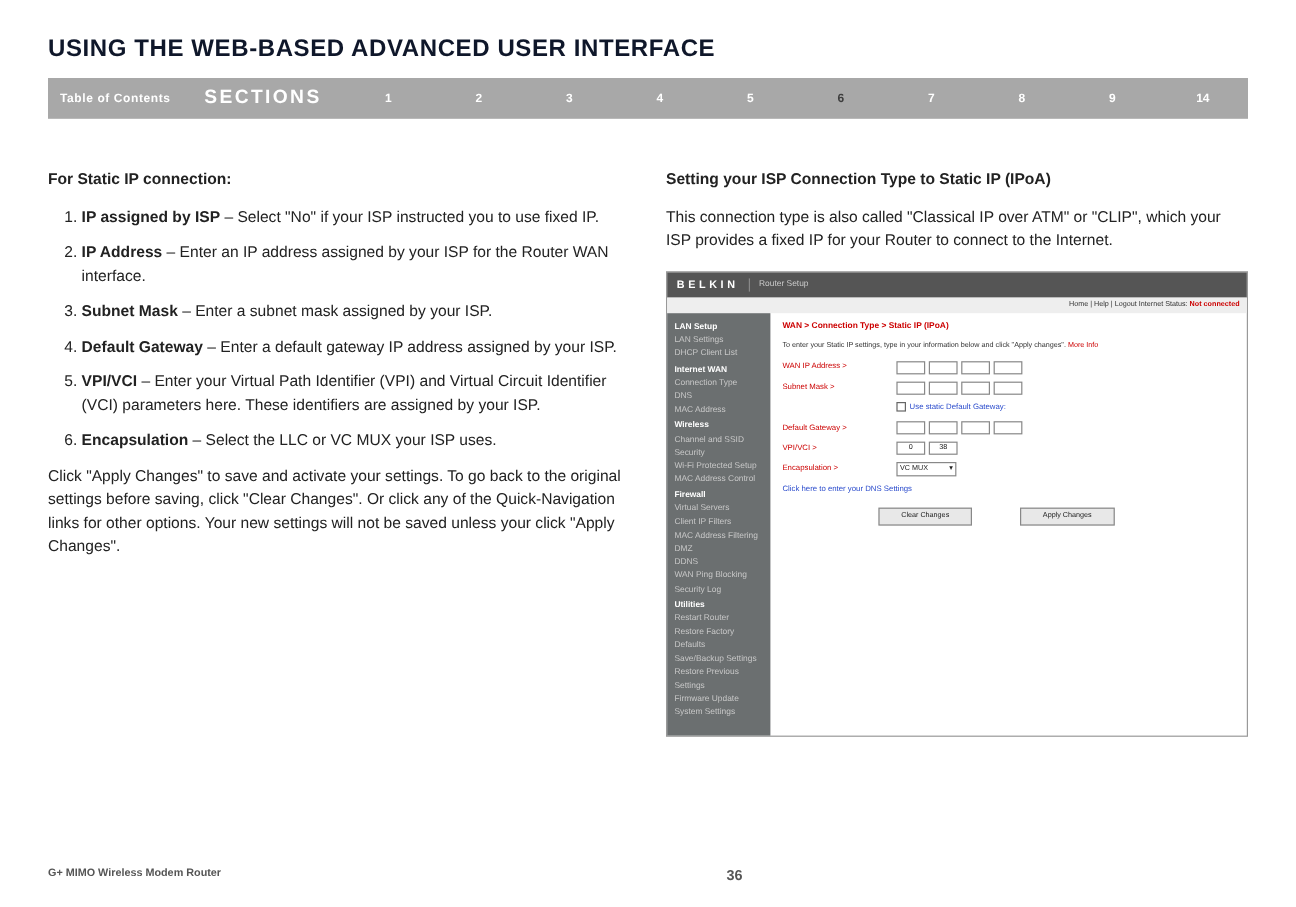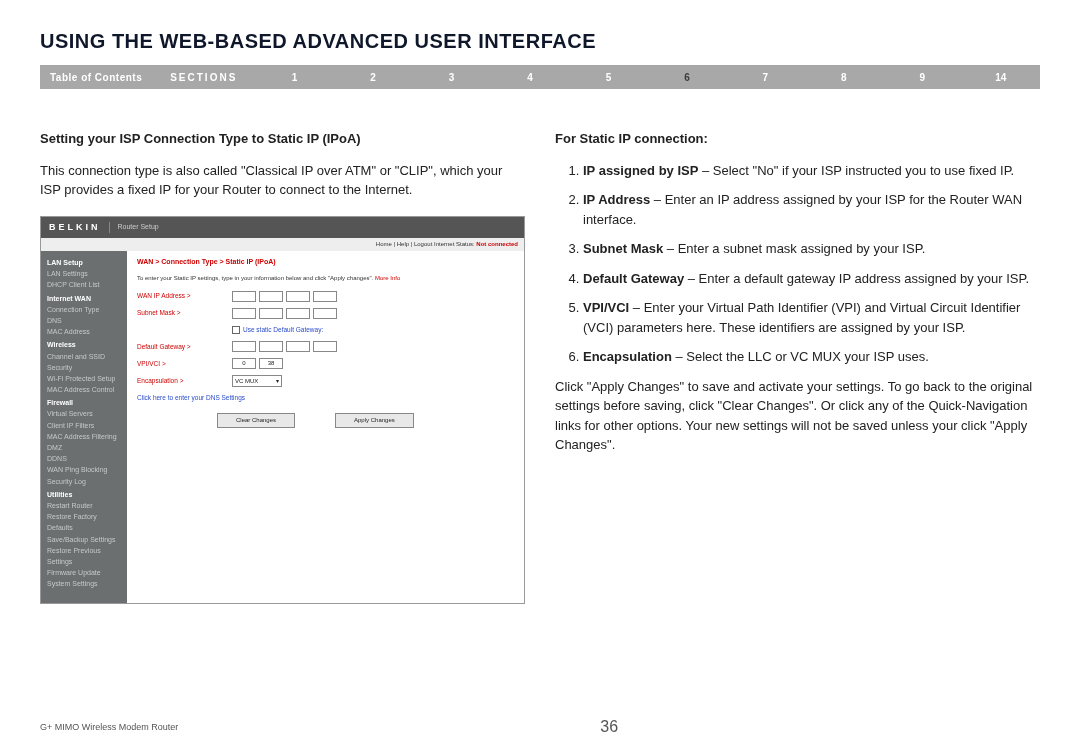--- a/index.html
+++ b/index.html
@@ -1,21 +1,21 @@
 <!DOCTYPE html>
 <html><head>
 <meta charset="utf-8">
 <style>
   * { box-sizing: border-box; margin: 0; padding: 0; }
   html, body { width: 1080px; height: 756px; font-family: Arial, Helvetica, sans-serif; color: #222; background: #fff; }
   .page { padding: 30px 40px 20px 40px; position: relative; height: 100%; }
   .title { font-size: 20px; font-weight: bold; letter-spacing: 0.5px; color: #0f172a; margin-bottom: 12px; }
-  .navbar { display: flex; align-items: center; background: #a8a8a8; height: 24px; font-size: 10px; color: #fff; }
+  .navbar { display: flex; align-items: center; background: #a8a8a8; height: 34px; font-size: 10px; color: #fff; }
   .nav-toc { padding: 0 10px; font-weight: bold; letter-spacing: 0.5px; }
-  .nav-sections { padding: 0 18px; font-weight: bold; letter-spacing: 2px; font-size: 10px; }
+  .nav-sections { padding: 0 18px; font-weight: bold; letter-spacing: 2px; font-size: 16px; }
   .nav-num { flex: 1; text-align: center; font-weight: bold; }
   .nav-num.active { color: #3d3d3d; }
   .columns { display: flex; gap: 30px; margin-top: 40px; }
   .col { width: 50%; font-size: 13px; line-height: 1.5; }
   .subhead { font-weight: bold; margin-bottom: 12px; font-size: 13px; }
   ol.steps { list-style: decimal; padding-left: 28px; }
   ol.steps li { margin-bottom: 10px; }
   ol.steps li .label { font-weight: bold; }
   .para { margin-top: 8px; }
   
@@ -38,22 +38,22 @@
   .rs-row .lbl.blue { color: #2a4bcc; }
   .ip4 { display: flex; gap: 3px; }
   .ip4 .oct { width: 24px; height: 11px; border: 1px solid #888; background: #fff; }
   .two-in { display:flex; gap:3px; }
   .two-in .oct { width:24px; height:11px; border:1px solid #888; background:#fff; font-size:6px; display:flex; align-items:center; justify-content:center; }
   .sel { width: 50px; height: 12px; border: 1px solid #888; background: #fff; font-size: 6px; display:flex; align-items:center; justify-content:space-between; padding:0 2px; }
   .chk { width:8px; height:8px; border:1px solid #666; display:inline-block; vertical-align:middle; margin-right:3px; }
   .rs-btns { display:flex; gap:40px; margin-top:10px; margin-left:80px; }
   .rs-btn { border:1px solid #888; background:#e8e8e8; font-size:6px; padding:2px 18px; }
   .dns-link { color:#2a4bcc; font-size:6.5px; margin-top:4px; display:block; }
-  .footer { position: absolute; bottom: 20px; left: 40px; right: 40px; display:flex; justify-content:space-between; font-size:9px; font-weight:normal; color:#555;align-items:center; }
-  .footer .pg { font-size: 16px; }
+  .footer { position: absolute; bottom: 20px; left: 40px; right: 40px; display:flex; justify-content:space-between; font-size:9px; font-weight:bold; color:#555; }
+  .footer .pg { font-size: 12px; }
 </style>
 </head>
 <body>
 
 <div class="page">
   <div class="title">USING THE WEB-BASED ADVANCED USER INTERFACE</div>
 
   <div class="navbar">
     <span class="nav-toc">Table of Contents</span>
     <span class="nav-sections">SECTIONS</span>
@@ -63,20 +63,33 @@
     <span class="nav-num">4</span>
     <span class="nav-num">5</span>
     <span class="nav-num active">6</span>
     <span class="nav-num">7</span>
     <span class="nav-num">8</span>
     <span class="nav-num">9</span>
     <span class="nav-num">14</span>
   </div>
 
   <div class="columns">
+    <div class="col">
+      <div class="subhead">For Static IP connection:</div>
+      <ol class="steps">
+        <li><span class="label">IP assigned by ISP</span><span> – Select "No" if your ISP instructed you to use fixed IP.</span></li>
+        <li><span class="label">IP Address</span><span> – Enter an IP address assigned by your ISP for the Router WAN interface.</span></li>
+        <li><span class="label">Subnet Mask</span><span> – Enter a subnet mask assigned by your ISP.</span></li>
+        <li><span class="label">Default Gateway</span><span> – Enter a default gateway IP address assigned by your ISP.</span></li>
+        <li><span class="label">VPI/VCI</span><span> – Enter your Virtual Path Identifier (VPI) and Virtual Circuit Identifier (VCI) parameters here. These identifiers are assigned by your ISP.</span></li>
+        <li><span class="label">Encapsulation</span><span> – Select the LLC or VC MUX your ISP uses.</span></li>
+      </ol>
+      <div class="para">Click "Apply Changes" to save and activate your settings. To go back to the original settings before saving, click "Clear Changes". Or click any of the Quick-Navigation links for other options. Your new settings will not be saved unless your click "Apply Changes".</div>
+    </div>
+
     <div class="col">
       <div class="subhead">Setting your ISP Connection Type to Static IP (IPoA)</div>
       <div>This connection type is also called "Classical IP over ATM" or "CLIP", which your ISP provides a fixed IP for your Router to connect to the Internet.</div>
 
       <div class="router-shot">
         <div class="rs-header">
           <span class="rs-brand">BELKIN</span>
           <span class="rs-routersetup">Router Setup</span>
         </div>
         <div class="rs-topbar">
@@ -166,33 +179,20 @@
             </div>
             <span class="dns-link">Click here to enter your DNS Settings</span>
             <div class="rs-btns">
               <span class="rs-btn">Clear Changes</span>
               <span class="rs-btn">Apply Changes</span>
             </div>
           </div>
         </div>
       </div>
     </div>
-
-    <div class="col">
-      <div class="subhead">For Static IP connection:</div>
-      <ol class="steps">
-        <li><span class="label">IP assigned by ISP</span><span> – Select "No" if your ISP instructed you to use fixed IP.</span></li>
-        <li><span class="label">IP Address</span><span> – Enter an IP address assigned by your ISP for the Router WAN interface.</span></li>
-        <li><span class="label">Subnet Mask</span><span> – Enter a subnet mask assigned by your ISP.</span></li>
-        <li><span class="label">Default Gateway</span><span> – Enter a default gateway IP address assigned by your ISP.</span></li>
-        <li><span class="label">VPI/VCI</span><span> – Enter your Virtual Path Identifier (VPI) and Virtual Circuit Identifier (VCI) parameters here. These identifiers are assigned by your ISP.</span></li>
-        <li><span class="label">Encapsulation</span><span> – Select the LLC or VC MUX your ISP uses.</span></li>
-      </ol>
-      <div class="para">Click "Apply Changes" to save and activate your settings. To go back to the original settings before saving, click "Clear Changes". Or click any of the Quick-Navigation links for other options. Your new settings will not be saved unless your click "Apply Changes".</div>
-    </div>
   </div>
 
   <div class="footer">
     <span>G+ MIMO Wireless Modem Router</span>
     <span class="pg">36</span>
     <span></span>
   </div>
 </div>
 
 </body></html>

